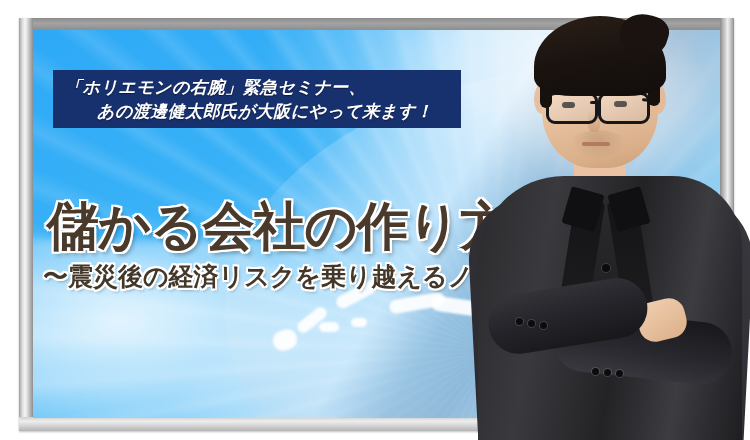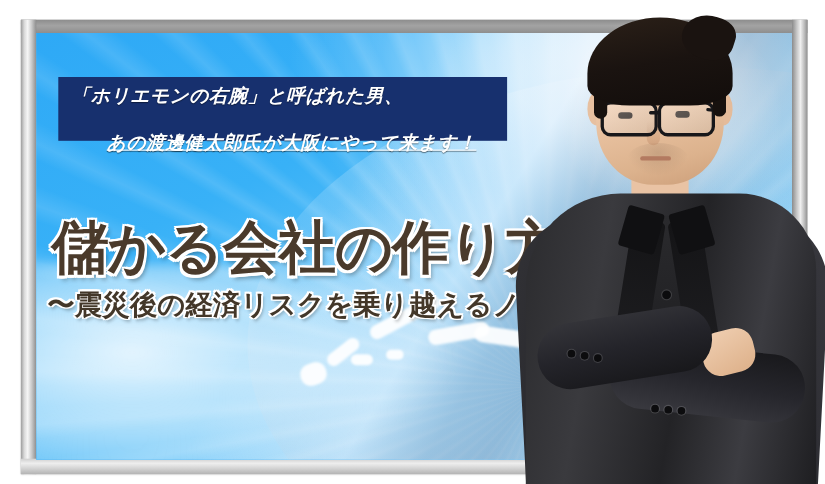--- a/index.html
+++ b/index.html
@@ -84,21 +84,21 @@
     position:absolute;left:20px;top:40px;width:408px;height:58px;
     background:#17306e;
   }
   .banner .l1,.banner .l2{
     color:#ffffff;font-weight:bold;font-style:italic;
     font-family:"Liberation Serif","DejaVu Serif",serif;
     font-size:17px;letter-spacing:.5px;white-space:nowrap;
     text-shadow:0 1px 1px rgba(0,0,0,.45);
   }
   .banner .l1{position:absolute;left:12px;top:6px;}
-  .banner .l2{position:absolute;left:44px;top:48px;text-decoration:underline;}
+  .banner .l2{position:absolute;left:44px;top:30px;}
 
   
   .kicker{
     position:absolute;left:14px;top:148px;
     color:#4b4238;font-size:15px;font-weight:bold;letter-spacing:9px;
     text-shadow:0 1px 0 rgba(255,255,255,.85);
     font-family:"DejaVu Sans","Liberation Sans",sans-serif;
   }
   .title{
     position:absolute;left:14px;top:170px;
@@ -236,21 +236,21 @@
     <div class="land" style="left:300px;top:252px;width:70px;height:13px;border-radius:8px;transform:rotate(-28deg);"></div>
     <div class="land" style="left:356px;top:266px;width:56px;height:14px;border-radius:8px;transform:rotate(-10deg);"></div>
     <div class="land" style="left:398px;top:270px;width:70px;height:15px;border-radius:9px;transform:rotate(8deg);"></div>
     <div class="land" style="left:452px;top:276px;width:56px;height:16px;border-radius:9px;transform:rotate(22deg);"></div>
     <div class="land" style="left:262px;top:284px;width:34px;height:12px;border-radius:7px;transform:rotate(-38deg);"></div>
     <div class="land" style="left:240px;top:300px;width:24px;height:20px;border-radius:9px;transform:rotate(-20deg);"></div>
     <div class="land" style="left:286px;top:292px;width:20px;height:10px;border-radius:6px;"></div>
     <div class="land" style="left:318px;top:288px;width:16px;height:9px;border-radius:5px;"></div>
 
     <div class="banner">
-      <div class="l1">「ホリエモンの右腕」と呼ばれた男、</div>
+      <div class="l1">「ホリエモンの右腕」緊急セミナー、</div>
       <div class="l2">あの渡邊健太郎氏が大阪にやって来ます！</div>
     </div>
 
     <div class="title">儲かる会社の作り方</div>
     <div class="subtitle">〜震災後の経済リスクを乗り越えるノウハウ編</div>
   </div>
 
   <div class="presenter">
     <div class="p-halo"></div>
 

